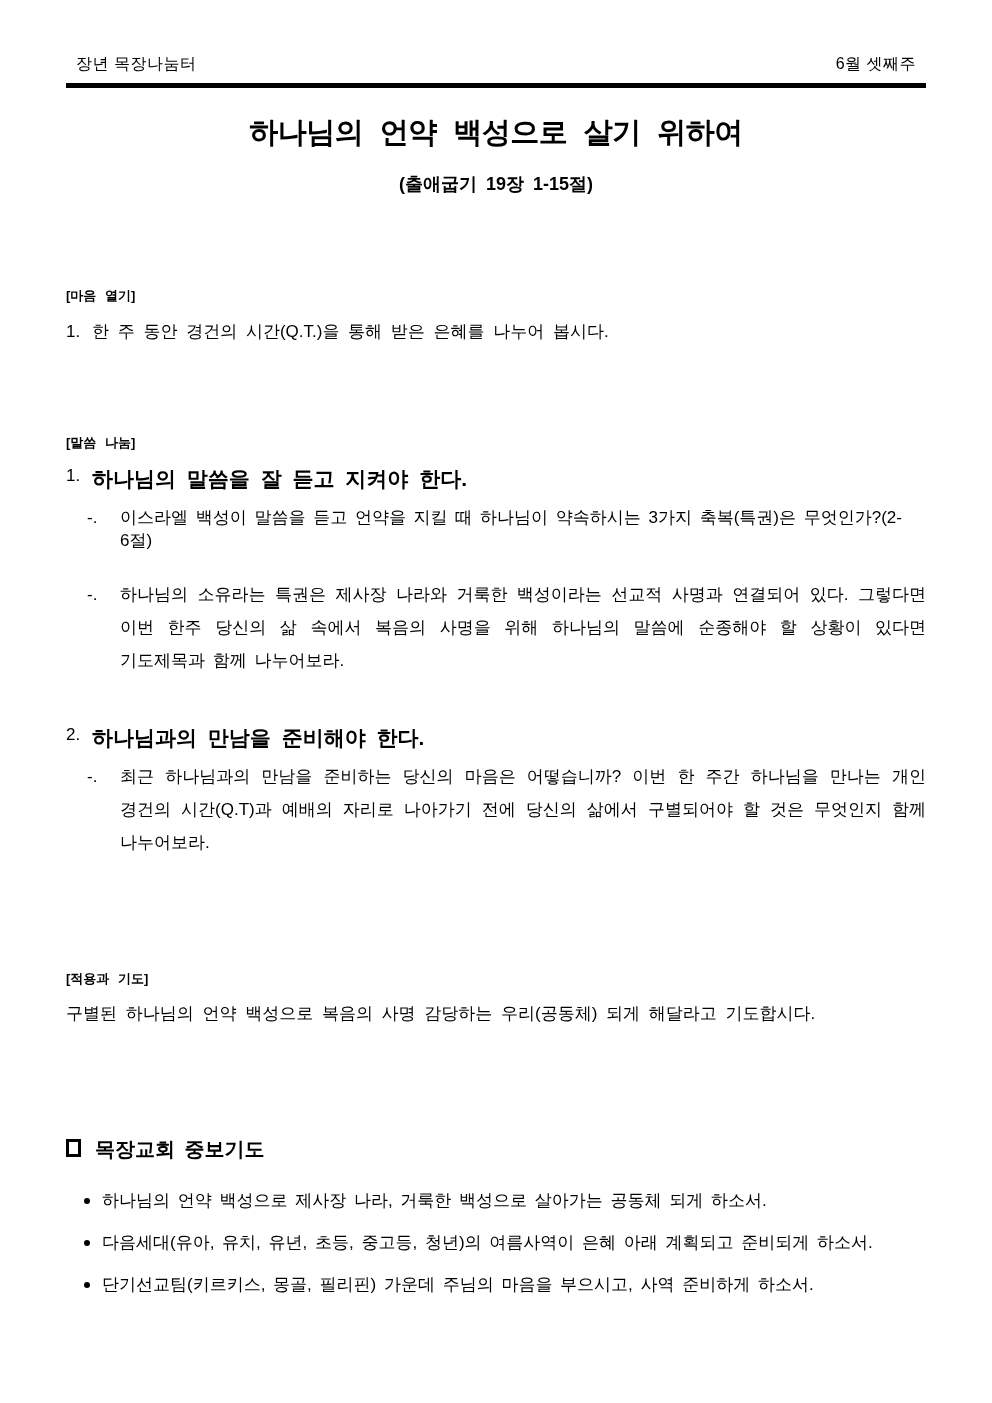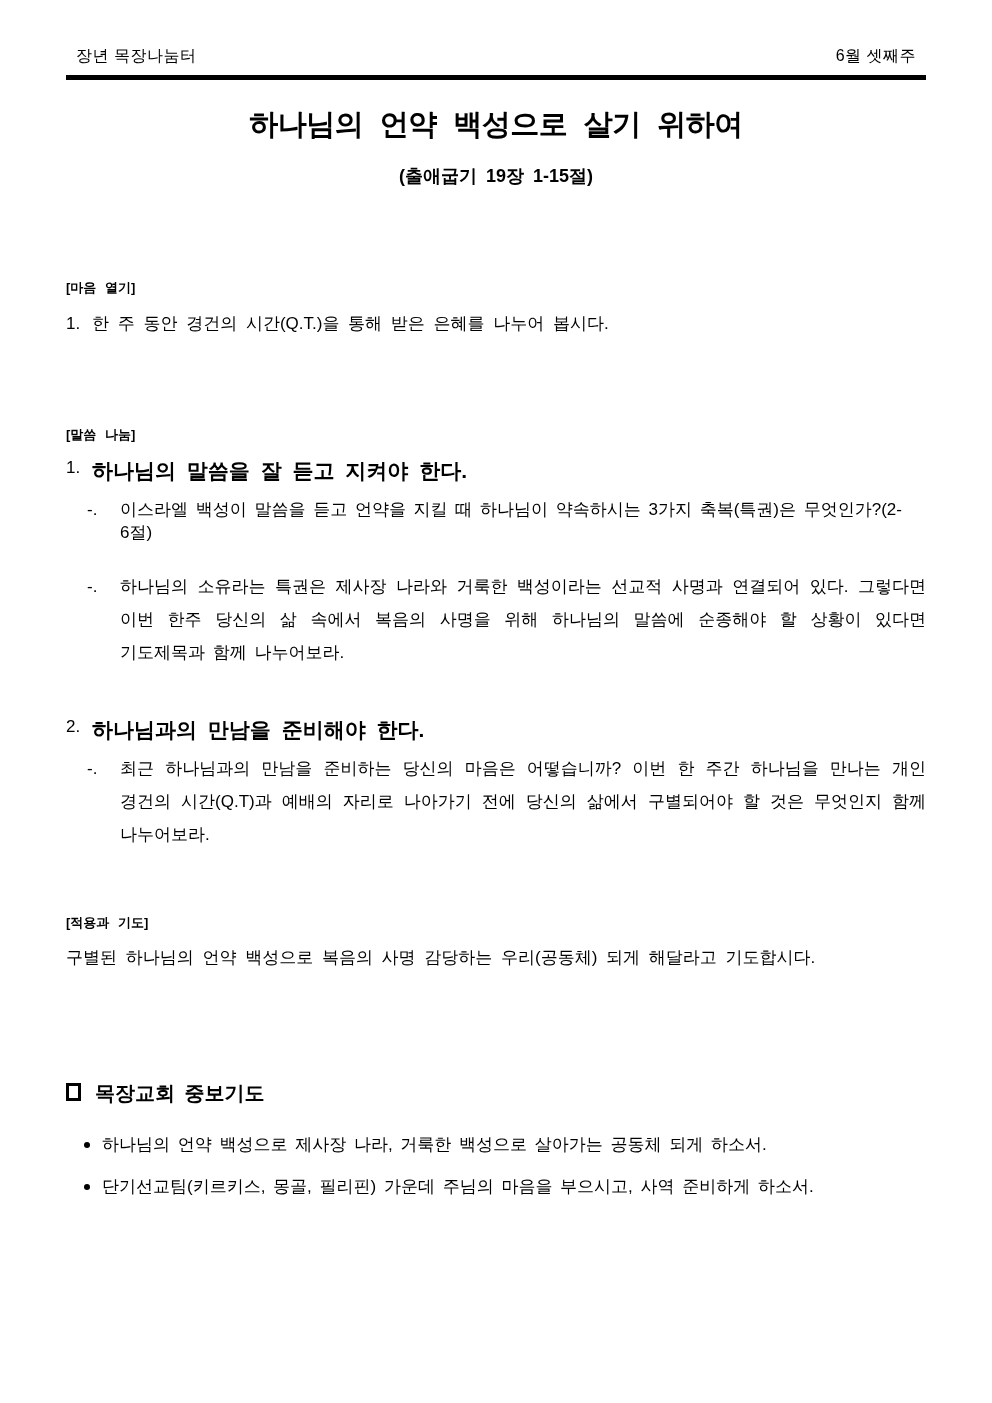--- a/index.html
+++ b/index.html
@@ -8,21 +8,21 @@
     font-family: "Liberation Sans", sans-serif;
     color: #000000;
     width: 992px;
   }
   .page {
     position: relative;
     width: 992px;
     height: 1403px;
     background: #ffffff;
     overflow: hidden;
-    padding: 0 66px;
+    padding: 8px 66px;
     word-break: keep-all;
   }
   
   .hdr {
     display: flex;
     justify-content: space-between;
     align-items: flex-end;
     margin-top: 46px;
     font-size: 16px;
     line-height: 1.25;
@@ -102,21 +102,21 @@
   .sub-line.para .dash { line-height: 1.95; }
   
   .sec-mind   { margin-top: 92px; }
   .sec-mind .num-line { margin-top: 18px; }
   .sec-word   { margin-top: 91px; }
   .sec-word .statement-row-1 { margin-top: 14px; }
   .sec-word .sub-q1 { margin-top: 15px; }
   .sec-word .sub-q2 { margin-top: 25px; }
   .sec-word .statement-row-2 { margin-top: 46px; }
   .sec-word .sub-q3 { margin-top: 9px; }
-  .sec-apply  { margin-top: 64px; }
+  .sec-apply  { margin-top: 112px; }
   .sec-apply .body-text { margin-top: 16px; }
   .sec-pray   { margin-top: 110px; }
   
   .pray-head {
     display: flex;
     align-items: center;
     font-size: 20px;
     font-weight: bold;
     word-spacing: 4px;
   }
@@ -203,18 +203,22 @@
       <span class="sq-icon"></span>
       <span>목장교회 중보기도</span>
     </div>
     <div class="pray-list">
       <div class="pray-item">
         <span class="dot-icon"></span>
         <span class="body-text">하나님의 언약 백성으로 제사장 나라, 거룩한 백성으로 살아가는 공동체 되게 하소서.</span>
       </div>
       <div class="pray-item">
         <span class="dot-icon"></span>
+        <span class="body-text">다음세대(유아, 유치, 유년, 초등, 중고등, 청년)의 여름사역이 은혜 아래 계획되고 준비되게 하소서.</span>
+      </div>
+      <div class="pray-item">
+        <span class="dot-icon"></span>
         <span class="body-text">단기선교팀(키르키스, 몽골, 필리핀) 가운데 주님의 마음을 부으시고, 사역 준비하게 하소서.</span>
       </div>
     </div>
   </section>
 
 </div>
 
 </body></html>

